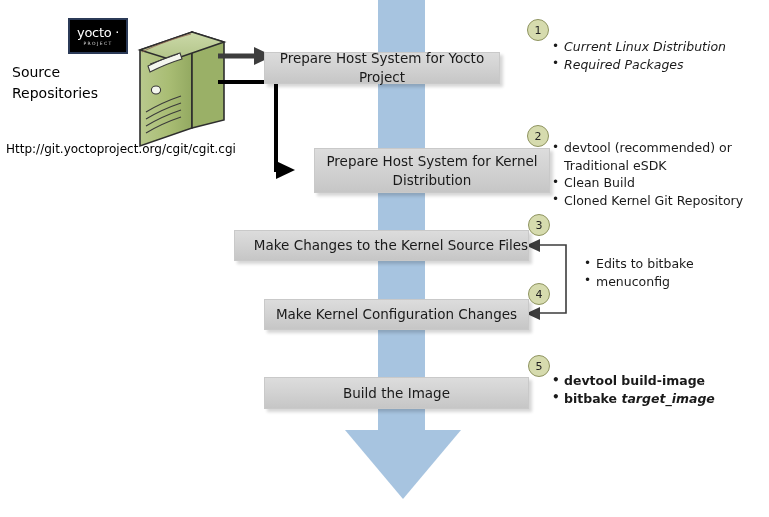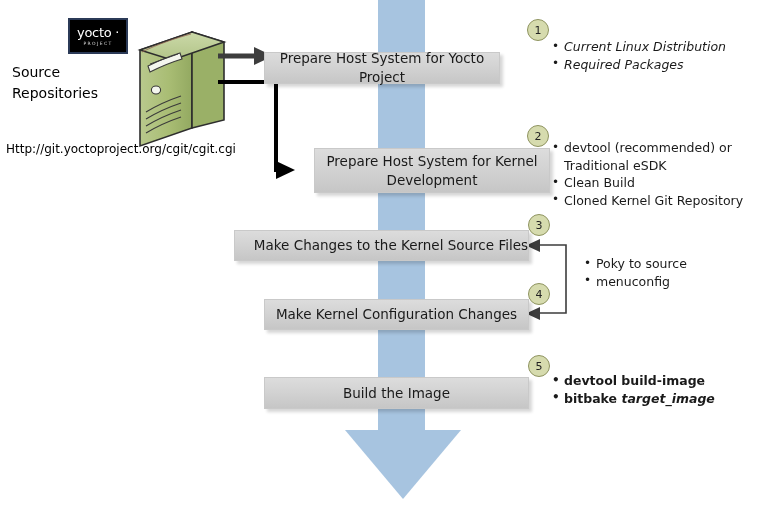--- a/index.html
+++ b/index.html
@@ -222,21 +222,21 @@
     <polygon points="16,71 2,77.5 16,84" fill="#3d3d3d"></polygon>
   </svg>
 
   <div class="abs process-box" id="box-1">
     <span>Prepare Host System for Yocto Project</span>
   </div>
 
   <div class="abs process-box" id="box-2">
     <span>
       <span>Prepare Host System for Kernel</span><br>
-      <span>Development</span>
+      <span>Distribution</span>
     </span>
   </div>
 
   <div class="abs process-box" id="box-3">
     <span>Make Changes to the Kernel Source Files</span>
   </div>
 
   <div class="abs process-box" id="box-5">
     <span>Build the Image</span>
   </div>
@@ -256,21 +256,21 @@
     <li>Required Packages</li>
   </ul>
 
   <ul class="abs bullet-list" id="list-2">
     <li class="wrap">devtool (recommended) or Traditional eSDK</li>
     <li>Clean Build</li>
     <li>Cloned Kernel Git Repository</li>
   </ul>
 
   <ul class="abs bullet-list" id="list-34">
-    <li>Poky to source</li>
+    <li>Edits to bitbake</li>
     <li>menuconfig</li>
   </ul>
 
   <ul class="abs bullet-list" id="list-5">
     <li><span>devtool build-image</span></li>
     <li><span>bitbake </span><span class="ital">target_image</span></li>
   </ul>
 
 </div>
 

